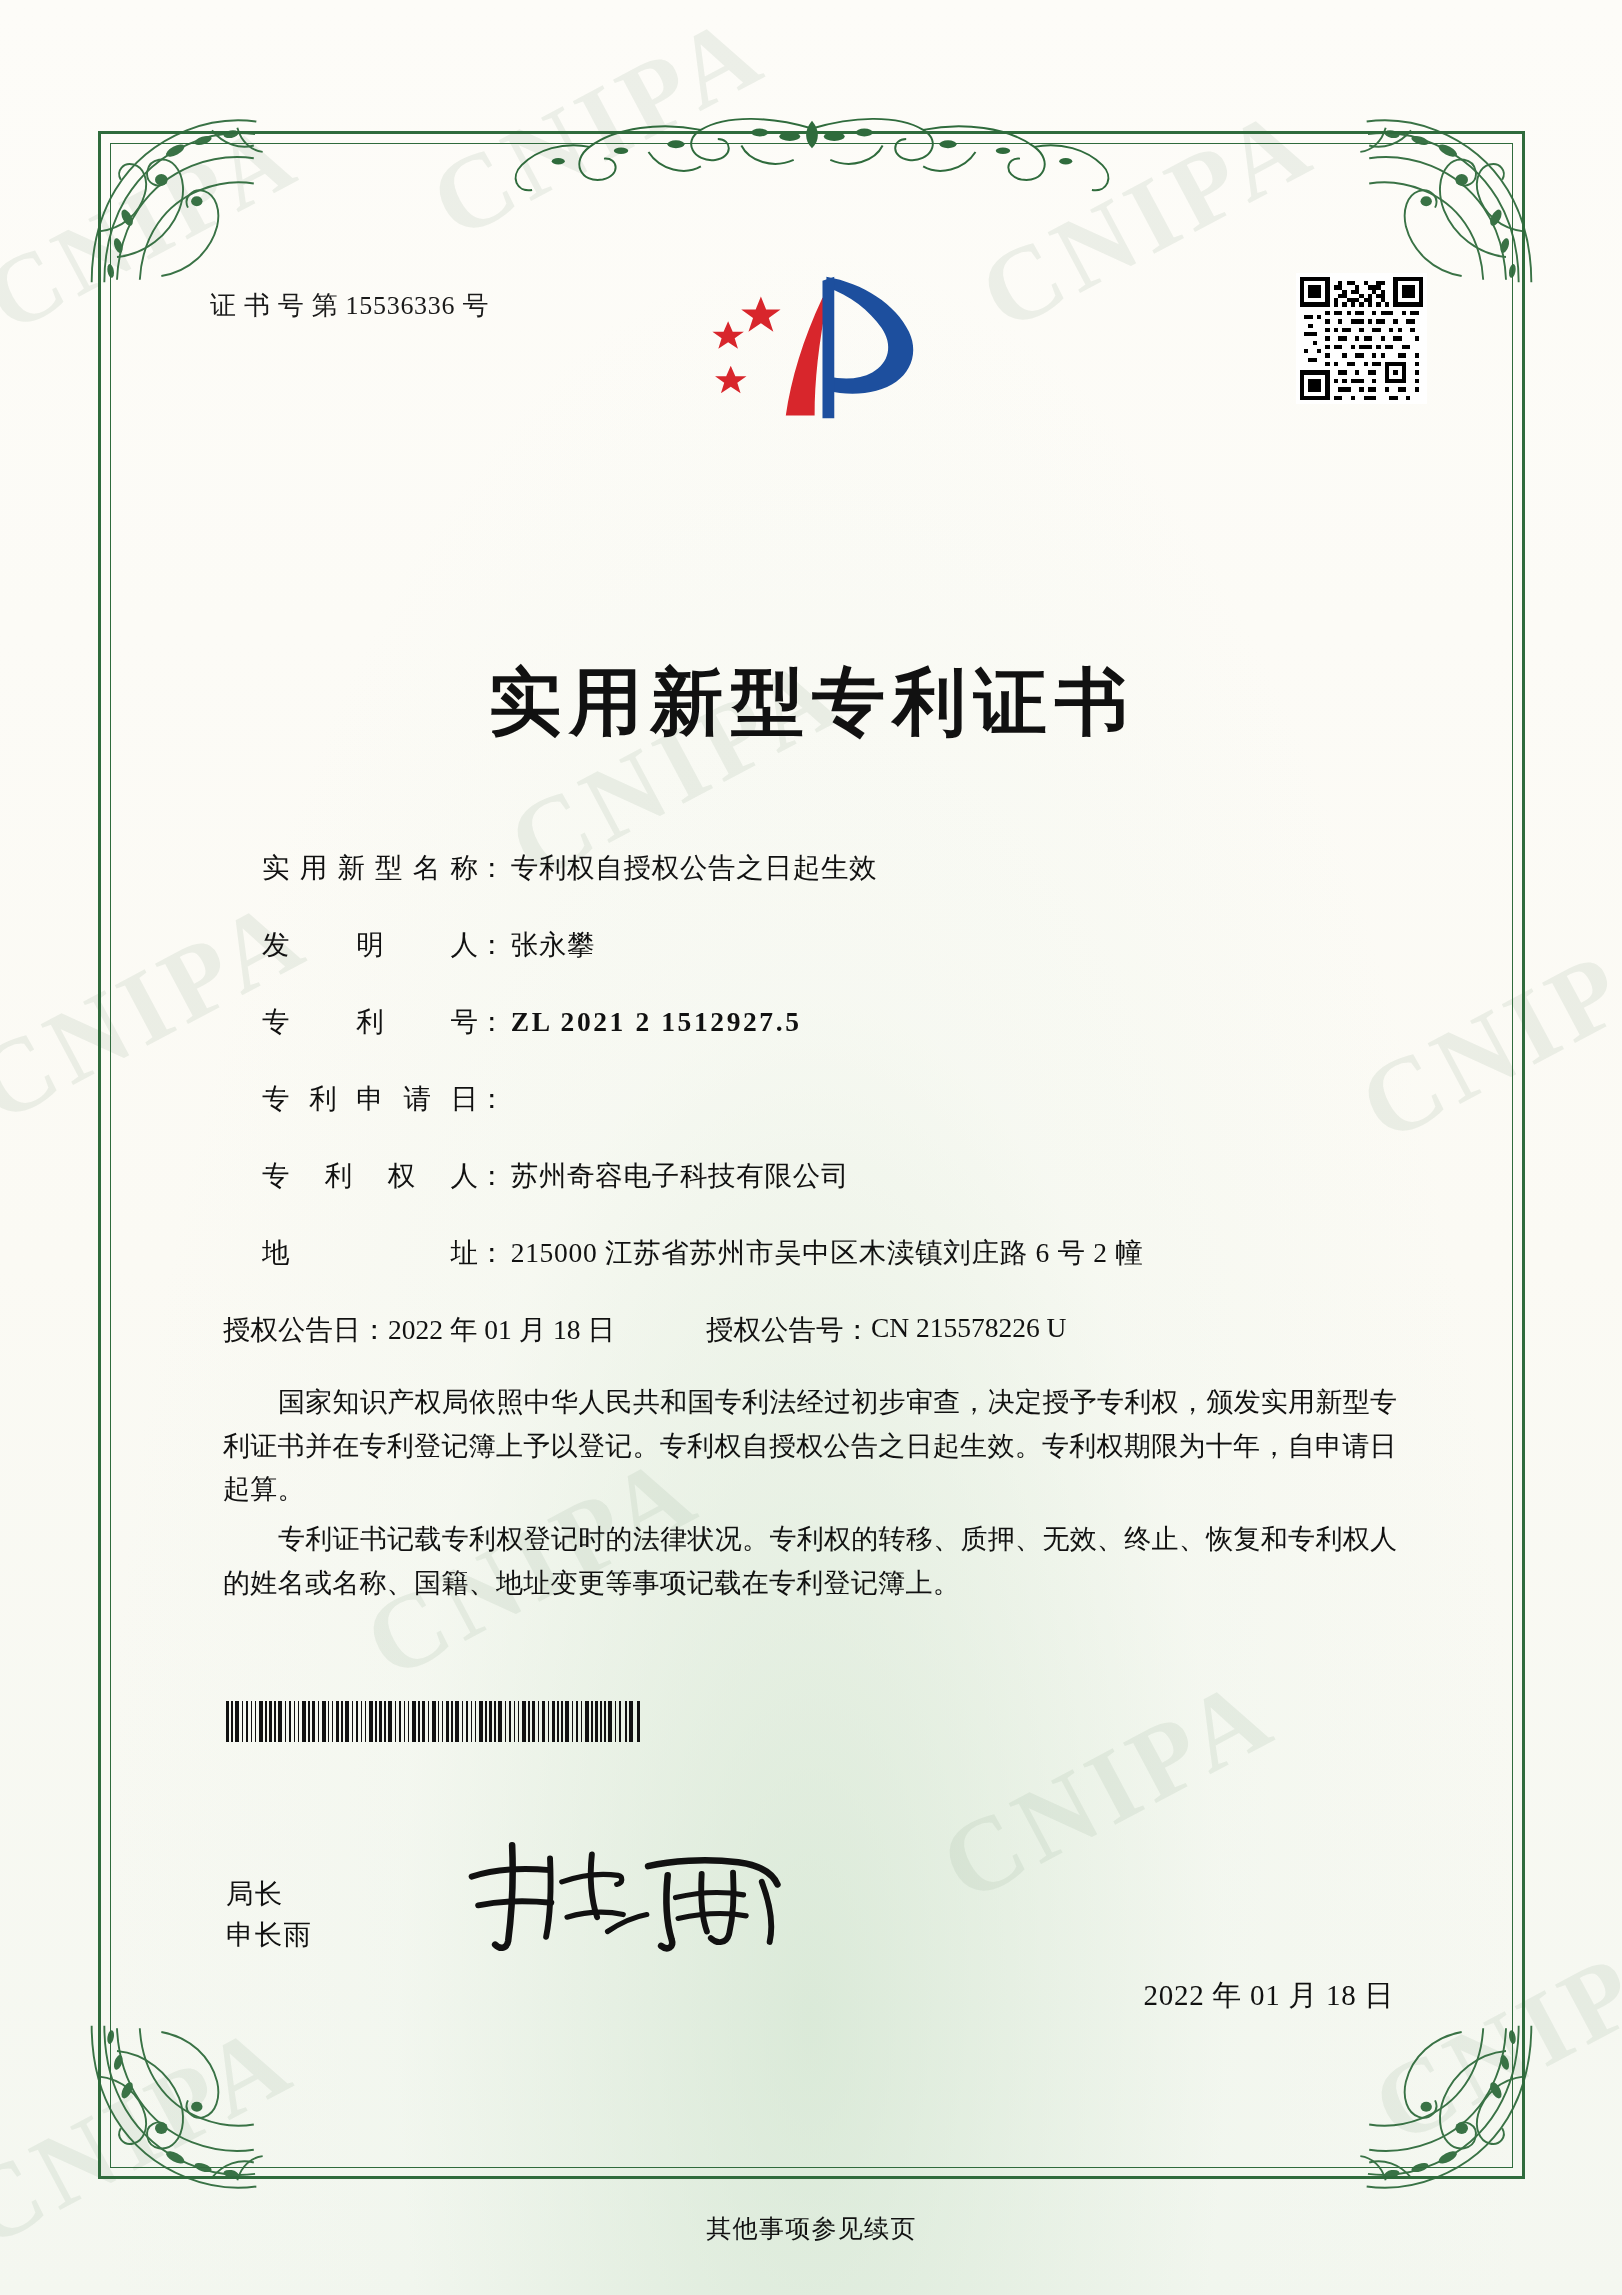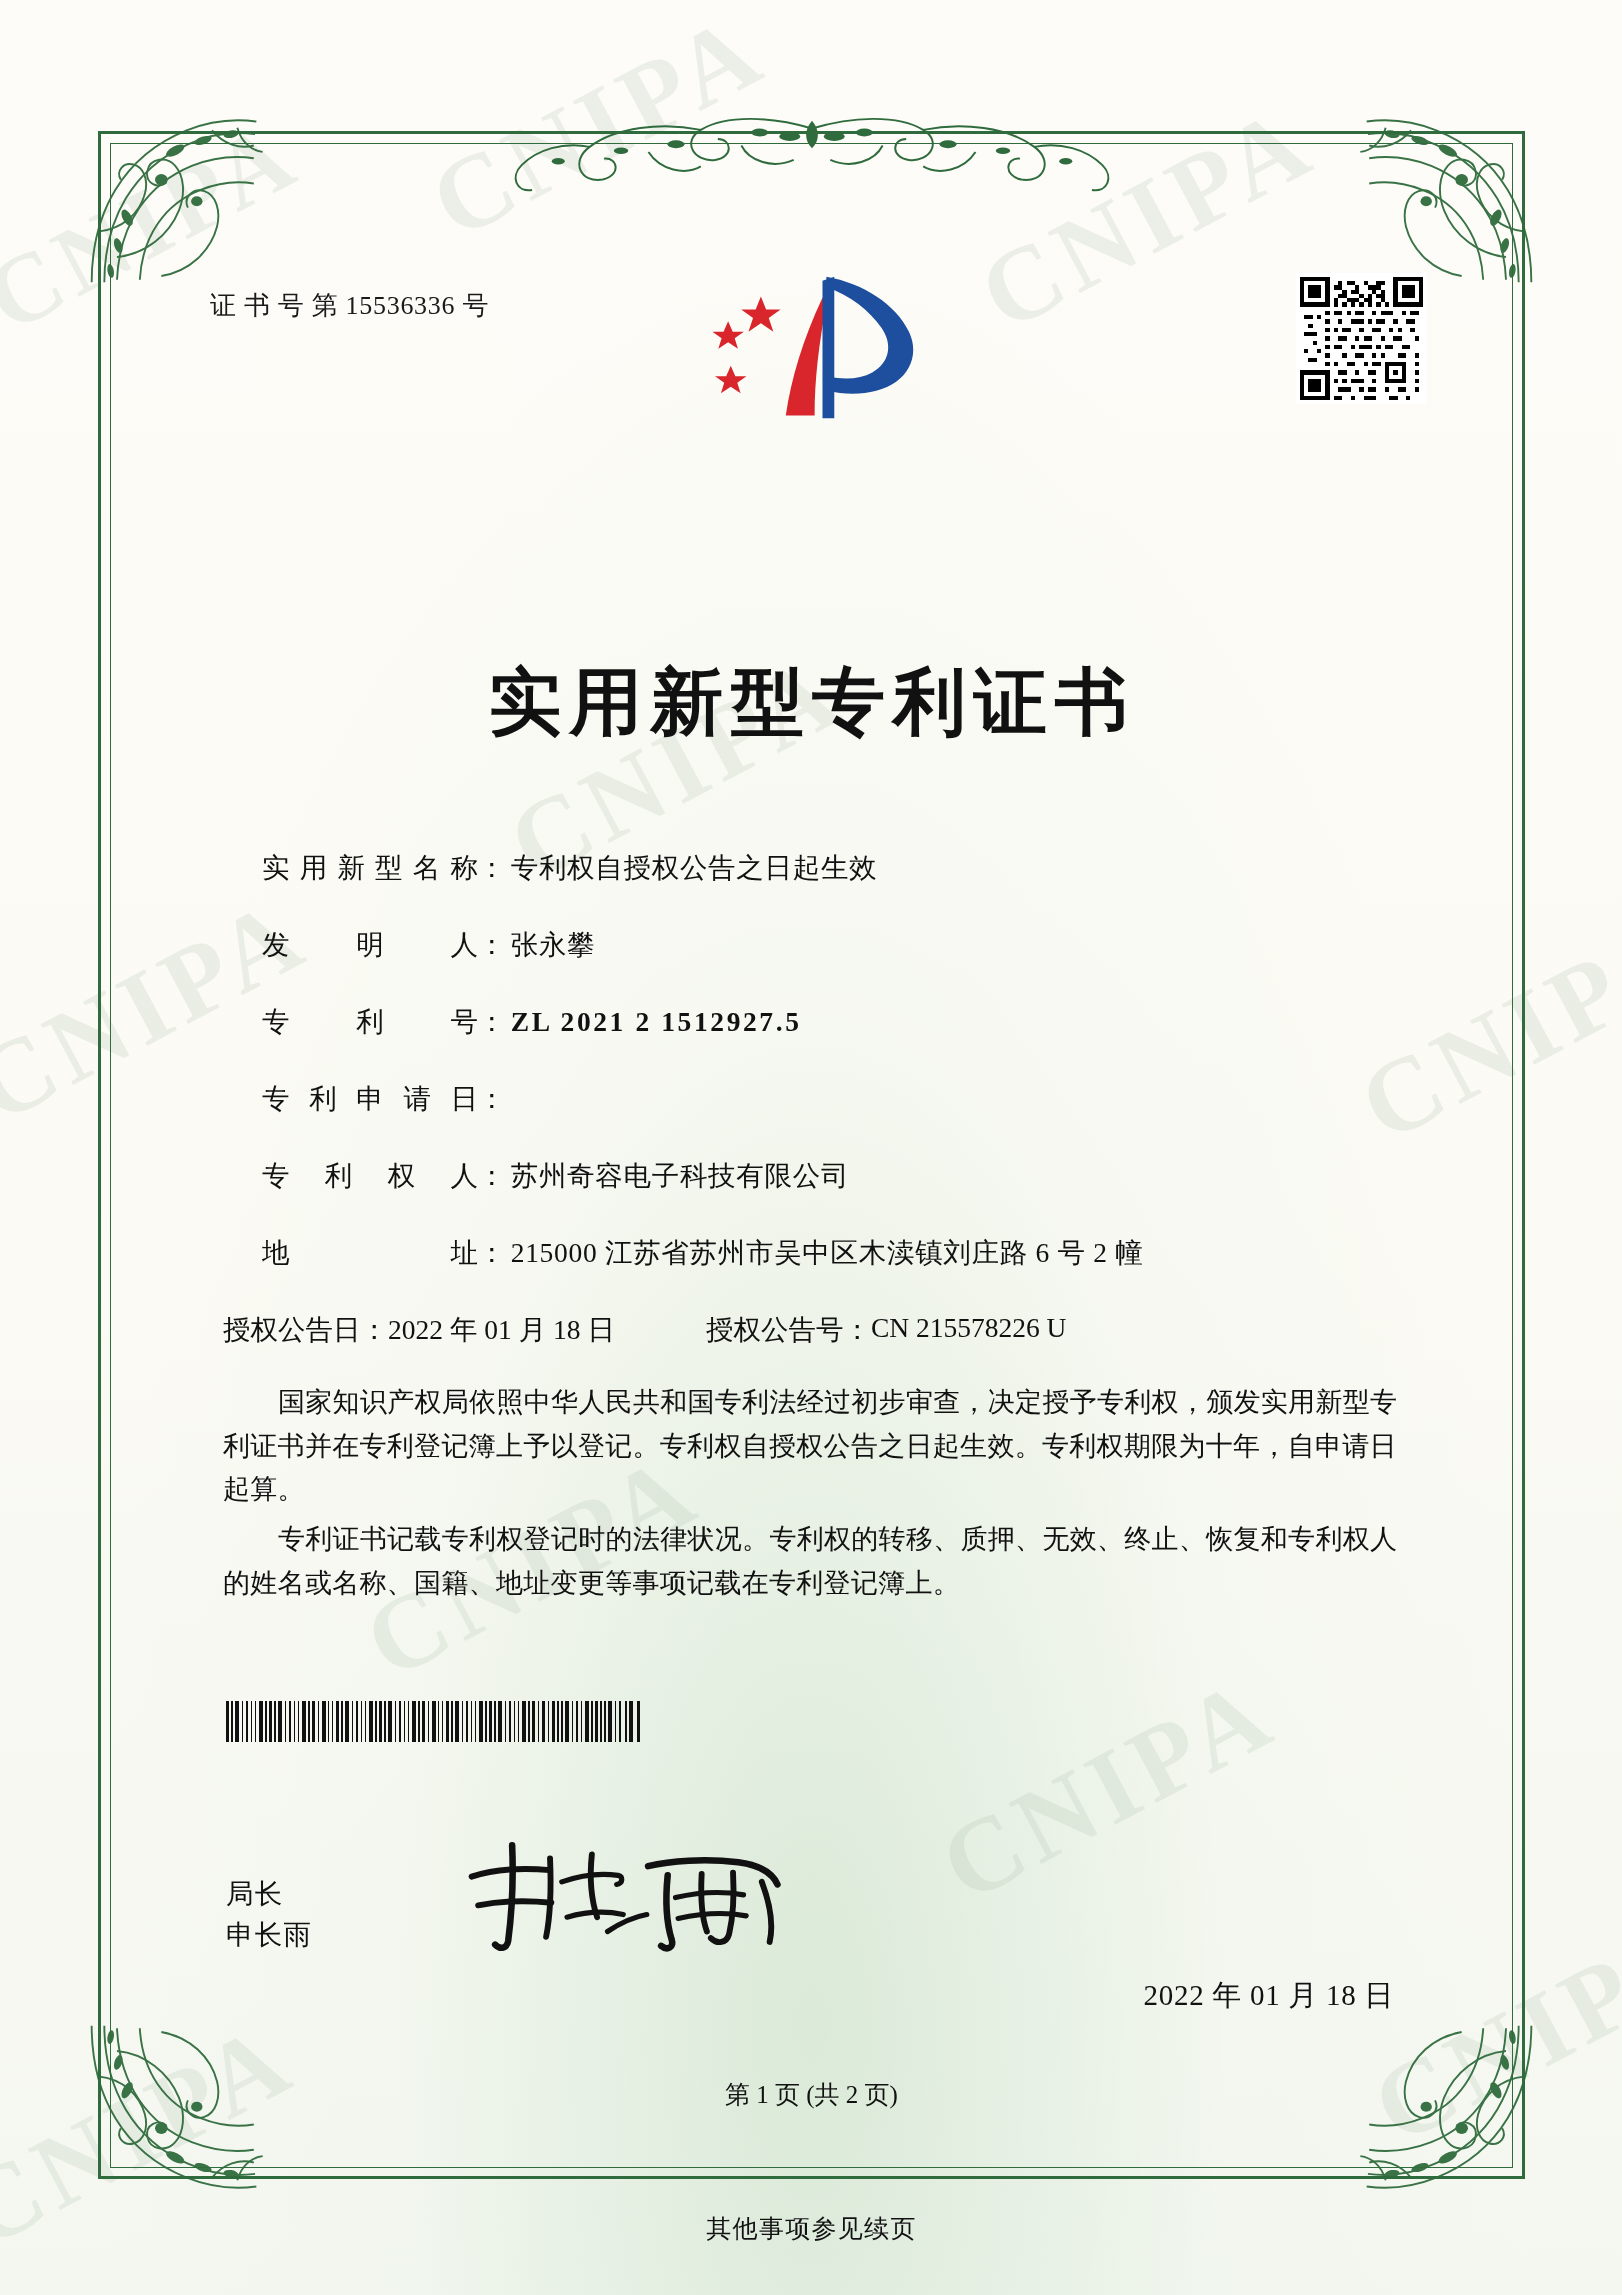--- a/index.html
+++ b/index.html
@@ -720,17 +720,16 @@
         <path d="M430 82 C432 118 430 150 424 176 C420 190 406 192 396 182" stroke-width="9"></path>
         <path d="M342 120 C376 112 414 110 446 116" stroke-width="8"></path>
         <path d="M346 152 C382 144 418 142 450 148" stroke-width="8"></path>
         <path d="M474 96 C486 128 492 162 486 188" stroke-width="9"></path>
       </g>
     </svg>
   </div>
 
   <div class="issue-date">2022 年 01 月 18 日</div>
 
-  <div class="page-num">第 1 页 (共 2 页)</div>
 
   <div class="footer-note">其他事项参见续页</div>
 </div>
 
 
 </body></html>

